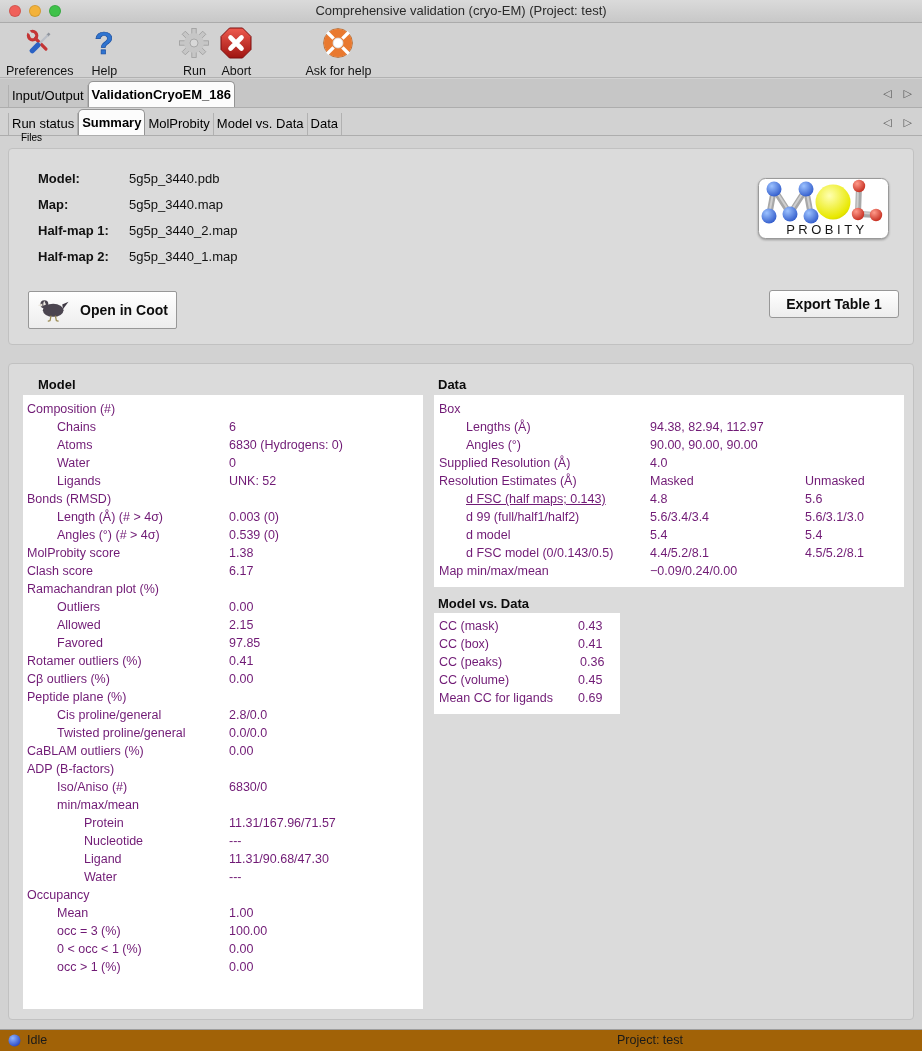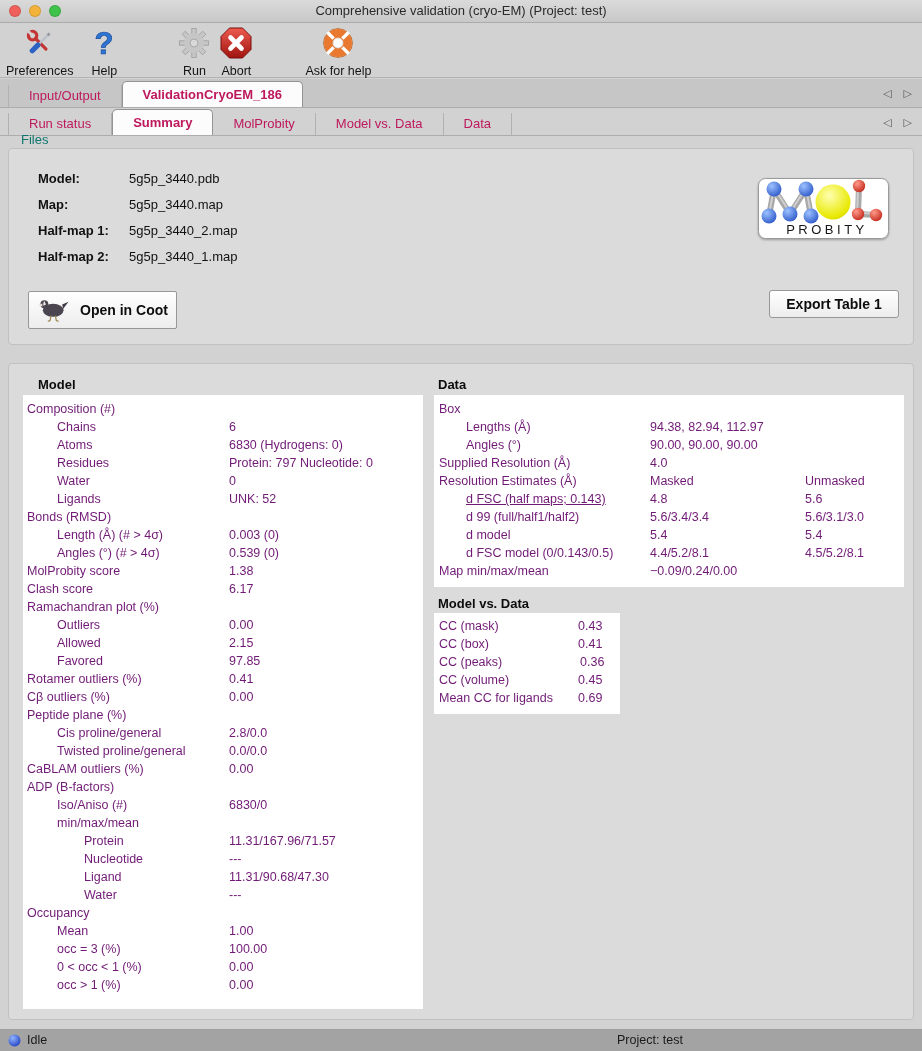--- a/index.html
+++ b/index.html
@@ -20,31 +20,31 @@
   .tool{display:flex;flex-direction:column;align-items:center;font-size:12.5px;color:#141414;cursor:default;}
   .tool svg{width:34px;height:34px;}
   .tool .tlabel{margin-top:1px;}
   .tool.t-help{margin-left:14px}.tool.t-run{margin-left:56px}
   .tool.t-abort{margin-left:8px}.tool.t-ask{margin-left:52px}
 
   
   .tabbar{position:absolute;left:0;right:0;display:flex;align-items:flex-end;box-sizing:border-box;}
   .tabbar1{top:79px;height:29px;background:#c6c6c6;border-bottom:1px solid #adadad;padding-left:8px;}
   .tabbar2{top:109px;height:27px;background:#d2d2d2;border-bottom:1px solid #adadad;padding-left:8px;}
-  .tab{height:22px;line-height:22px;padding:0 20px;font-size:13px;color:#be185d;
+  .tab{height:22px;line-height:22px;padding:0 3px;font-size:13px;color:#000000;
        border-right:1px solid #b1b1b1;cursor:default;white-space:nowrap;}
   .tab:first-child{border-left:1px solid #b1b1b1;}
   .tab.active{background:#fcfcfc;border:1px solid #949494;border-bottom:none;
               border-radius:5px 5px 0 0;font-weight:bold;height:25px;line-height:26px;}
   .tab-arrows{margin-left:auto;margin-right:10px;display:flex;gap:12px;align-items:center;
               height:100%;font-size:11px;color:#555;}
   .tab-arrows span{cursor:default;}
 
   
-  .group-label{position:absolute;left:21px;top:132px;font-size:13px;color:#0f766e;}
+  .group-label{position:absolute;left:21px;top:132px;font-size:10px;color:#000000;}
   .groupbox{position:absolute;background:#dbdbdb;border:1px solid #c1c1c1;border-radius:4px;box-sizing:border-box;}
   #filesBox{left:8px;top:148px;width:906px;height:197px;}
   #mainBox{left:8px;top:363px;width:906px;height:657px;}
 
   
   .file-row{position:absolute;left:29px;height:26px;line-height:26px;font-size:13px;}
   .file-label{font-weight:bold;}
   .file-value{position:absolute;left:91px;top:0;white-space:nowrap;}
 
   .btn{background:linear-gradient(#ffffff,#ededed);border:1px solid #979797;border-radius:3px;
@@ -62,21 +62,21 @@
   #mvdHeader{left:429px;top:232px;}
   .panel{position:absolute;background:#ffffff;box-sizing:border-box;}
   #modelPanel{left:14px;top:31px;width:400px;height:614px;padding:5px 0;}
   #dataPanel{left:425px;top:31px;width:470px;height:192px;padding:5px 0;}
   #mvdPanel{left:425px;top:249px;width:186px;height:101px;padding:4px 0;}
 
   .prow{position:relative;height:18px;line-height:18px;font-size:12.5px;white-space:nowrap;color:#701a75;}
   .prow span{position:absolute;top:0;}
 
   
-  .statusbar{position:absolute;left:0;bottom:0;width:100%;height:22px;background:#a3a3a3;
+  .statusbar{position:absolute;left:0;bottom:0;width:100%;height:22px;background:#a16207;
              border-top:1px solid #9e9e9e;box-sizing:border-box;font-size:12.5px;color:#1a1a1a;}
   .status-ball{position:absolute;left:8px;top:4px;}
   .status-text{position:absolute;left:27px;top:0;line-height:21px;}
   .project-text{position:absolute;left:617px;top:0;line-height:21px;}
 </style>
 </head>
 <body>
 
 <div class="window">
 
@@ -266,24 +266,20 @@
         </div>
         <div class="prow">
           <span style="left: 34px;">Chains</span>
           <span style="left: 206px;">6</span>
         </div>
         <div class="prow">
           <span style="left: 34px;">Atoms</span>
           <span style="left: 206px;">6830 (Hydrogens: 0)</span>
         </div>
         <div class="prow">
-          <span style="left: 34px;">Residues</span>
-          <span style="left: 206px;">Protein: 797 Nucleotide: 0</span>
-        </div>
-        <div class="prow">
           <span style="left: 34px;">Water</span>
           <span style="left: 206px;">0</span>
         </div>
         <div class="prow">
           <span style="left: 34px;">Ligands</span>
           <span style="left: 206px;">UNK: 52</span>
         </div>
         <div class="prow">
           <span style="left: 4px;">Bonds (RMSD)</span>
           <span style="left: 206px;"></span>

